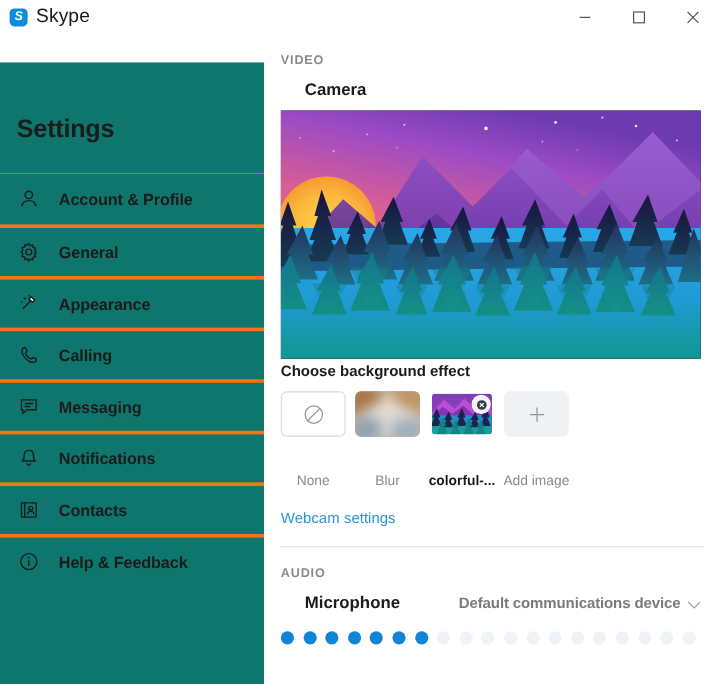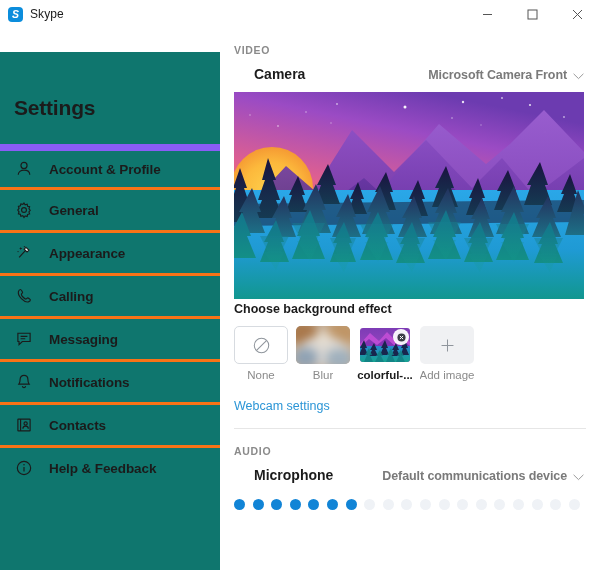--- a/index.html
+++ b/index.html
@@ -55,21 +55,21 @@
     width: 15px; height: 15px;
     line-height: 15px;
     text-align: center;
     font-size: 10.5px;
     font-weight: bold;
     font-style: italic;
     color: #ffffff;
     font-family: "Liberation Sans", sans-serif;
   }
   .app-title {
-    font-size: 12px;
+    font-size: 16px;
     color: #1b1b1b;
     letter-spacing: 0.1px;
   }
   .winbtns {
     position: absolute;
     right: 0; top: 0;
     height: 28px;
     display: flex;
   }
   .winbtn {
@@ -109,21 +109,21 @@
   .nav-item {
     position: relative;
     height: 43px;
     display: flex;
     align-items: center;
     padding-left: 13px;
     box-sizing: border-box;
     border-top: 3px solid #f97316;
     cursor: default;
   }
-  .nav-item:first-child { border-top: 7px solid #8b5cf6; align-items: center; }
+  .nav-item:first-child { border-top: 1px solid #8b5cf6; align-items: center; }
   .nav-item.active {
     background: #cdeefc;
     border-top-color: #cdeefc;
   }
   .nav-item.active + .nav-item { border-top-color: #e2e6ec; }
   .nav-icon {
     width: 22px;
     height: 22px;
     display: flex;
     align-items: center;
@@ -210,20 +210,21 @@
   .bg-tiles {
     display: flex;
     gap: 8px;
     padding: 10px 0 0 14px;
   }
   .tile-cell {
     width: 54px;
     display: flex;
     flex-direction: column;
     align-items: center;
+    gap: 26px;
   }
   .tile {
     position: relative;
     width: 54px;
     height: 38px;
     border-radius: 5px;
     overflow: hidden;
     box-sizing: border-box;
     cursor: default;
   }
@@ -424,26 +425,20 @@
 
     </div>
   </div>
 
   <div class="main">
 
     <div class="section-label">VIDEO</div>
 
     <div class="row">
       <span class="row-label">Camera</span>
-      <span class="dropdown">
-        <span class="dropdown-value">Microsoft Camera Front</span>
-        <svg class="chev" width="11" height="7" viewBox="0 0 11 7">
-          <path d="M0.6 0.8L5.5 5.6 10.4 0.8" fill="none" stroke="#9a9a9a" stroke-width="1"></path>
-        </svg>
-      </span>
     </div>
 
     
     <div class="preview-wrap">
       <div class="preview">
         <svg width="350" height="207" viewBox="0 0 350 207">
           <defs>
             <linearGradient id="sky" x1="0" y1="1" x2="0.55" y2="0">
               <stop offset="0" stop-color="#f27a4a"></stop>
               <stop offset="0.35" stop-color="#e0608f"></stop>

